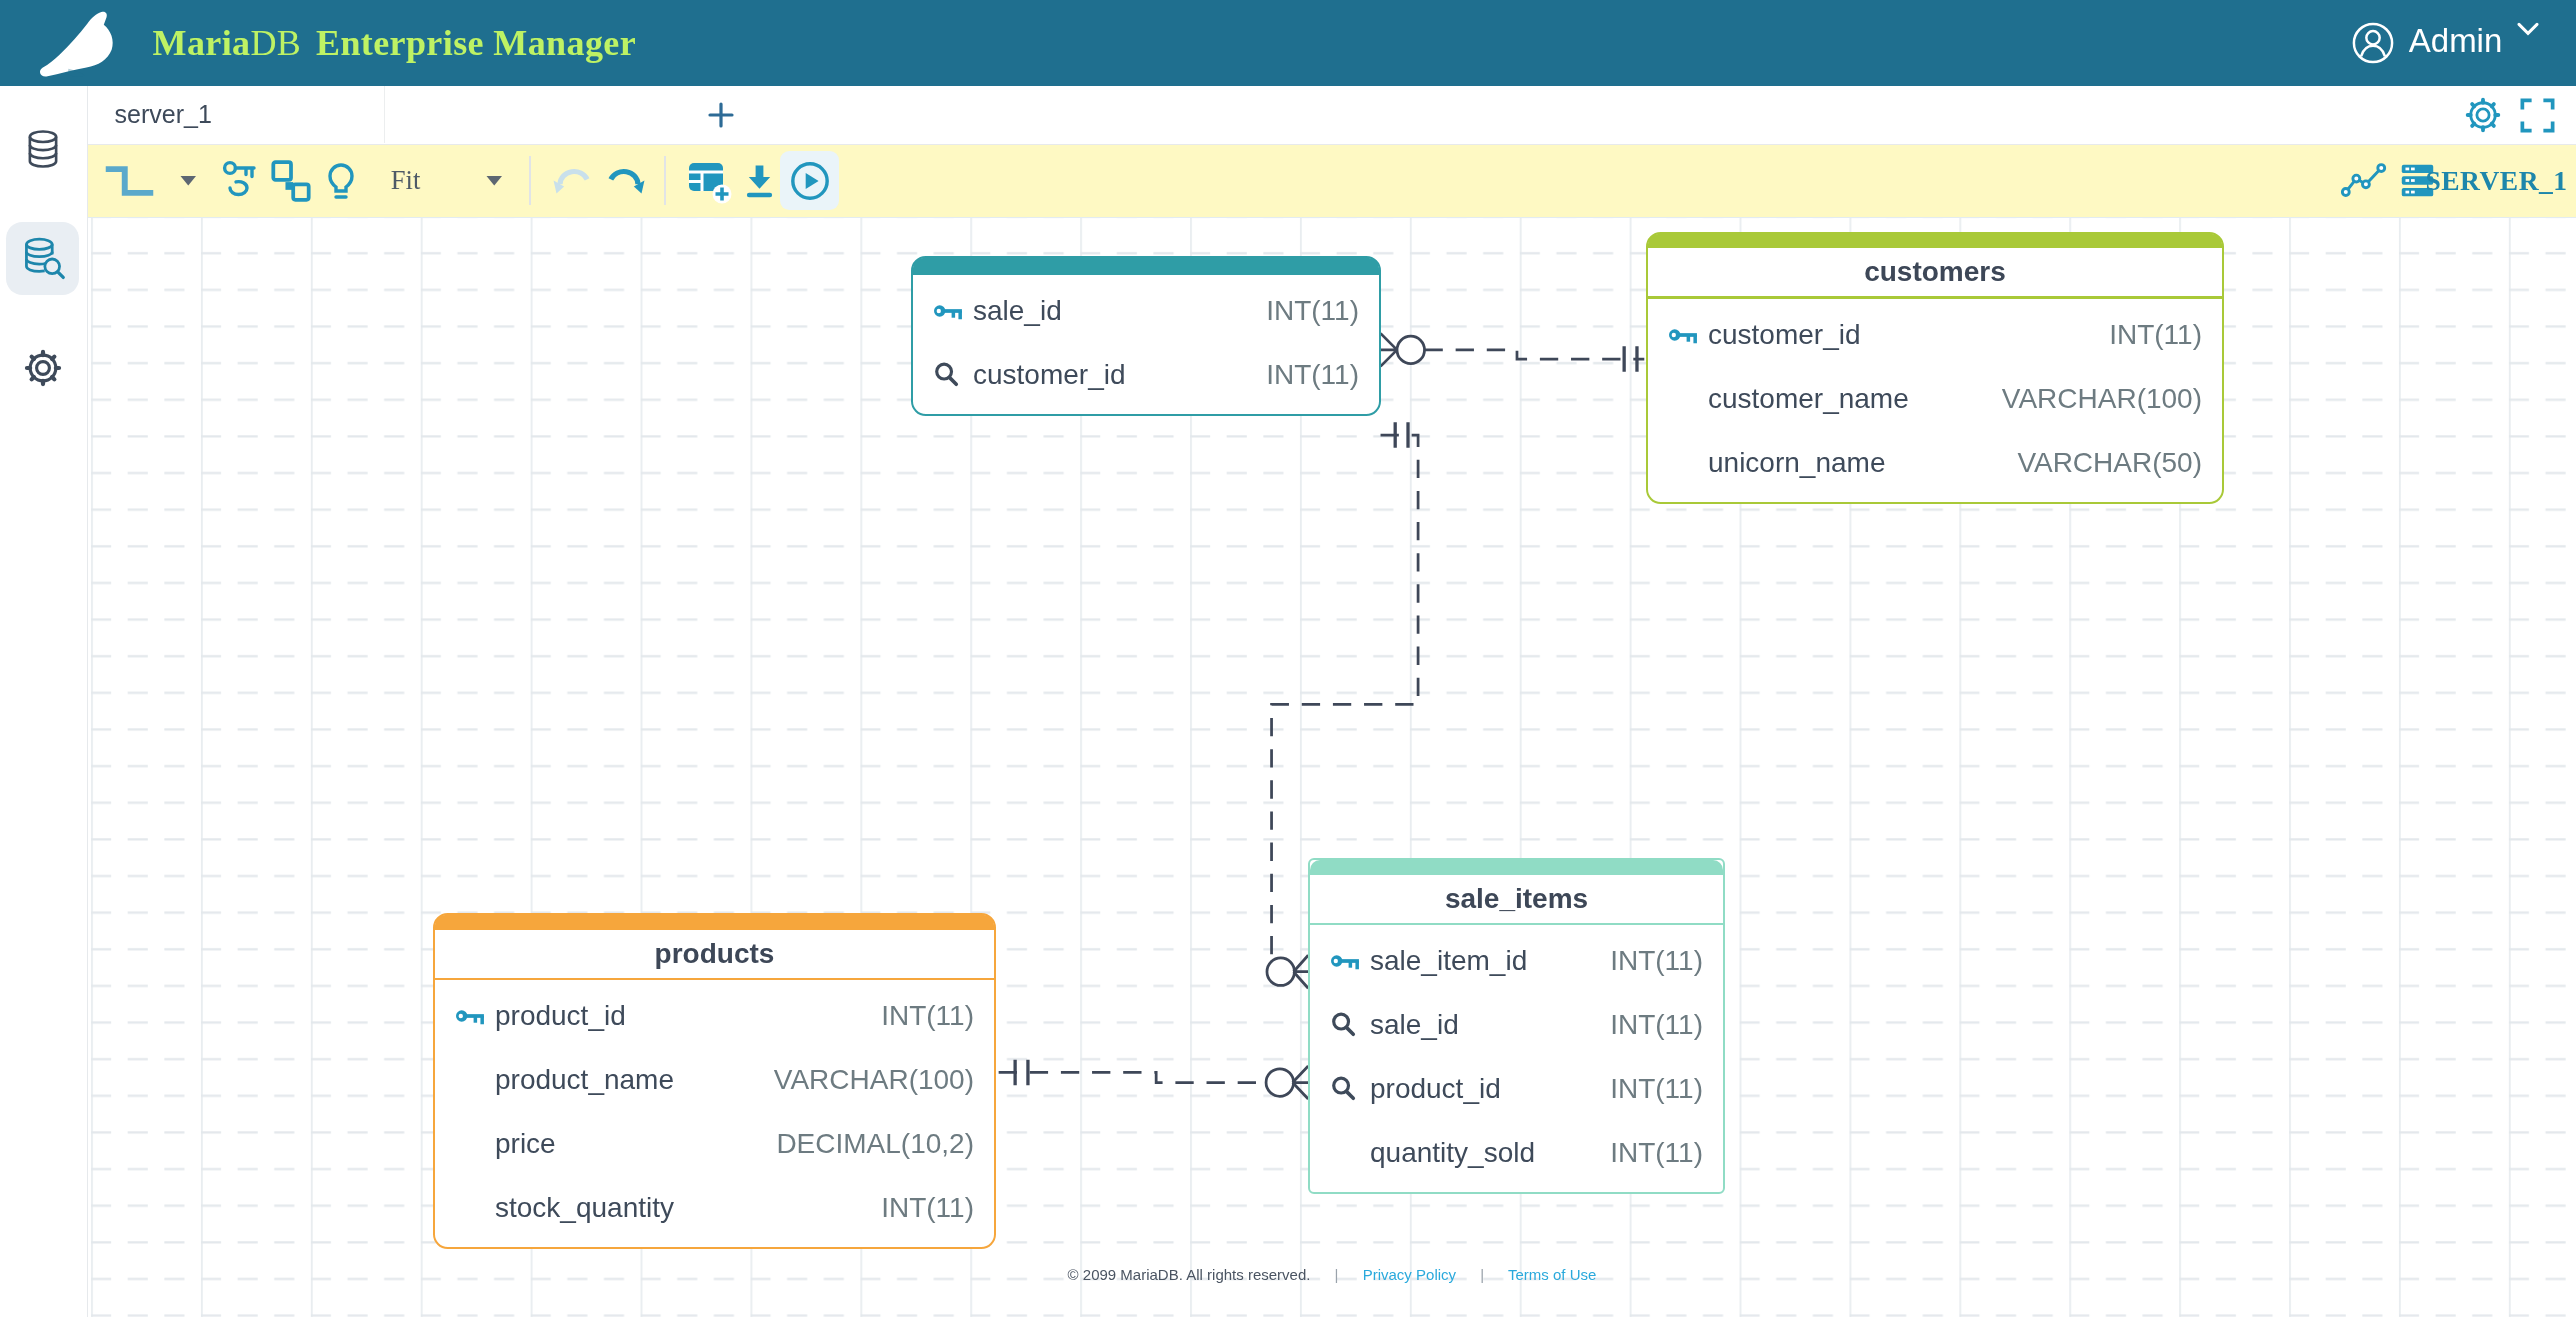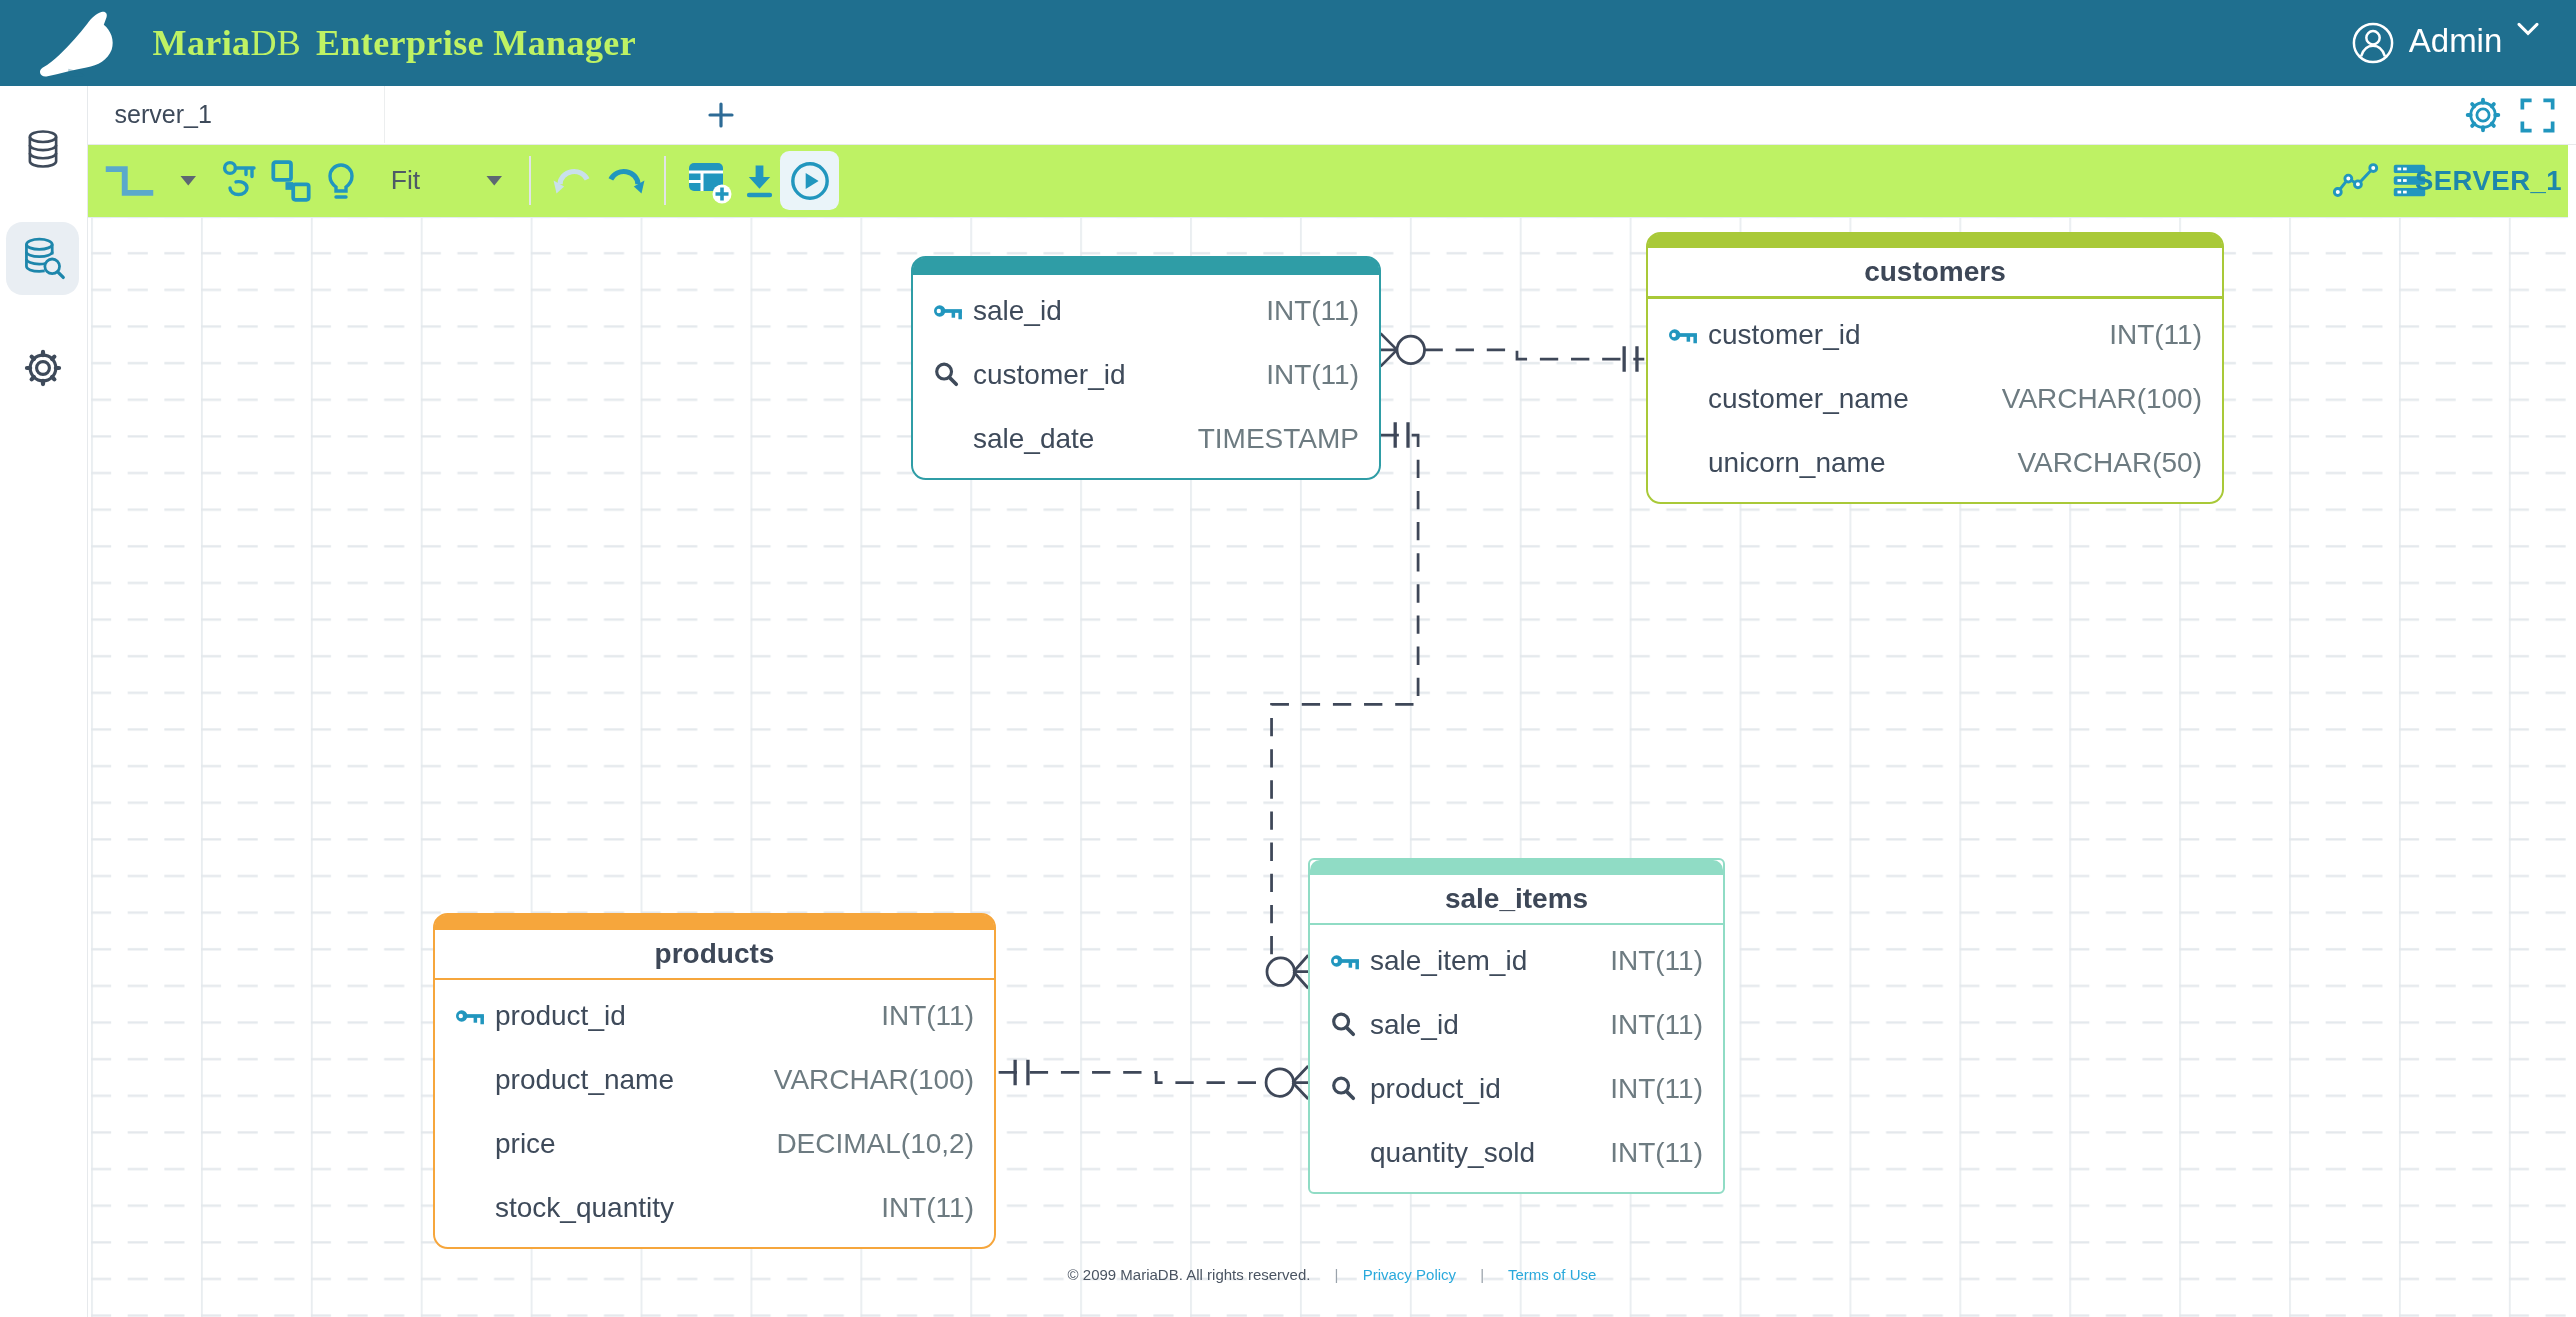--- a/index.html
+++ b/index.html
@@ -30,22 +30,22 @@
   .tab{position:absolute;top:0;height:57px;display:flex;align-items:center;
        padding-left:23px;box-sizing:border-box;font-size:25px;cursor:default;}
   .tab-inactive{left:4.6px;width:293px;background:#fff;color:#3e4a5a;border-right:1.8px solid #eceeef;}
   .tab-active{left:300px;width:294px;background:#ddeef7;color:#1b9cc4;}
   .tab-add{position:absolute;left:608px;top:0;width:51px;height:57px;display:flex;
            align-items:center;justify-content:center;}
   .tabbar-action{position:absolute;top:7.3px;width:44px;height:44px;display:flex;
                  align-items:center;justify-content:center;}
 
   
-  .toolbar{position:absolute;left:87px;right:8px;top:145px;height:73px;background:#bef264;
-           border-bottom:1.8px solid #e3ecf0;z-index:25;box-sizing:border-box;}
+  .toolbar{position:absolute;left:87px;right:0;top:145px;height:73px;background:#fef9c3;
+           border-bottom:1.8px solid #e3ecf0;z-index:25;box-sizing:border-box;font-family:Liberation Serif, serif;}
   .tbtn{position:absolute;top:0;height:71px;display:flex;align-items:center;justify-content:center;}
   .tdivider{position:absolute;top:11px;width:1.8px;height:49px;background:#e1e4e7;}
   .fit-label{font-size:26.6px;color:#4e5a66;}
   .play-hover{background:#eaf4f9;border-radius:9.2px;height:59px !important;top:6.4px !important;}
   .server-label{font-size:27.5px;font-weight:700;color:#1d86ab;letter-spacing:0.5px;}
 
   
   .canvas{position:absolute;left:88px;top:218px;width:2488px;height:1099px;background:#fff;z-index:1;}
   .layer{position:absolute;left:0;top:0;}
 
@@ -336,25 +336,20 @@
             <div class="row">
               <span class="ic">
                 <svg width="27.5" height="27.5" viewBox="0 0 26 26">
                   <circle cx="10.5" cy="10" r="7" stroke="#3e4a5a" stroke-width="3" fill="none"></circle>
                   <path d="M15.5 15.5 L22 22" stroke="#3e4a5a" stroke-width="3.4" stroke-linecap="round"></path>
                 </svg>
               </span>
               <span class="cname">customer_id</span>
               <span class="ctype">INT(11)</span>
             </div>
-            <div class="row">
-              <span class="ic"></span>
-              <span class="cname">sale_date</span>
-              <span class="ctype">TIMESTAMP</span>
-            </div>
           </div>
         </div>
         <div class="erd-table" style="left: 1558px; top: 13.7px; width: 578px; border-color: rgb(169, 201, 56);">
           <div class="cap" style="background:#a9c938"></div>
           <div class="ttl">customers</div>
           <div class="sep" style="background:#a9c938"></div>
           <div class="rows">
             <div class="row">
               <span class="ic">
                 <svg width="31" height="20" viewBox="0 0 30 18">

